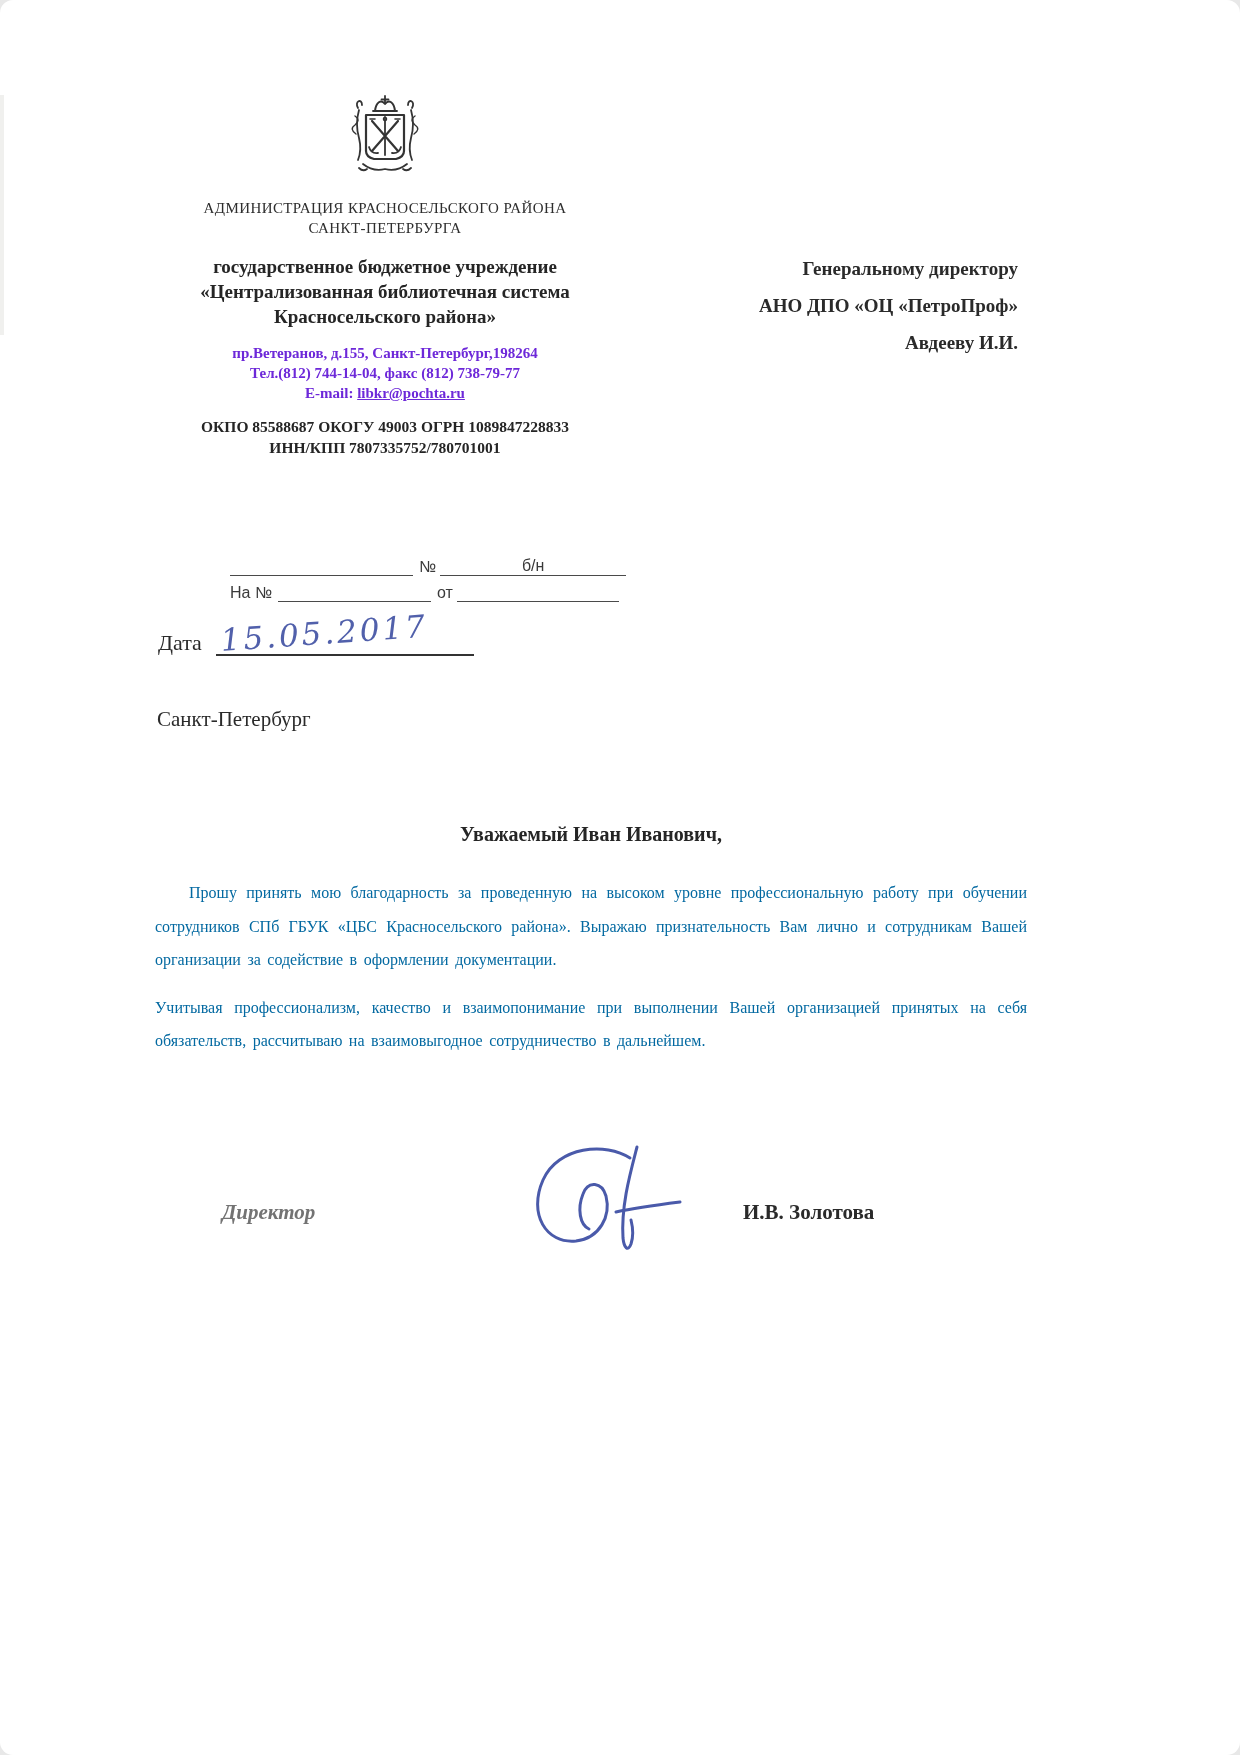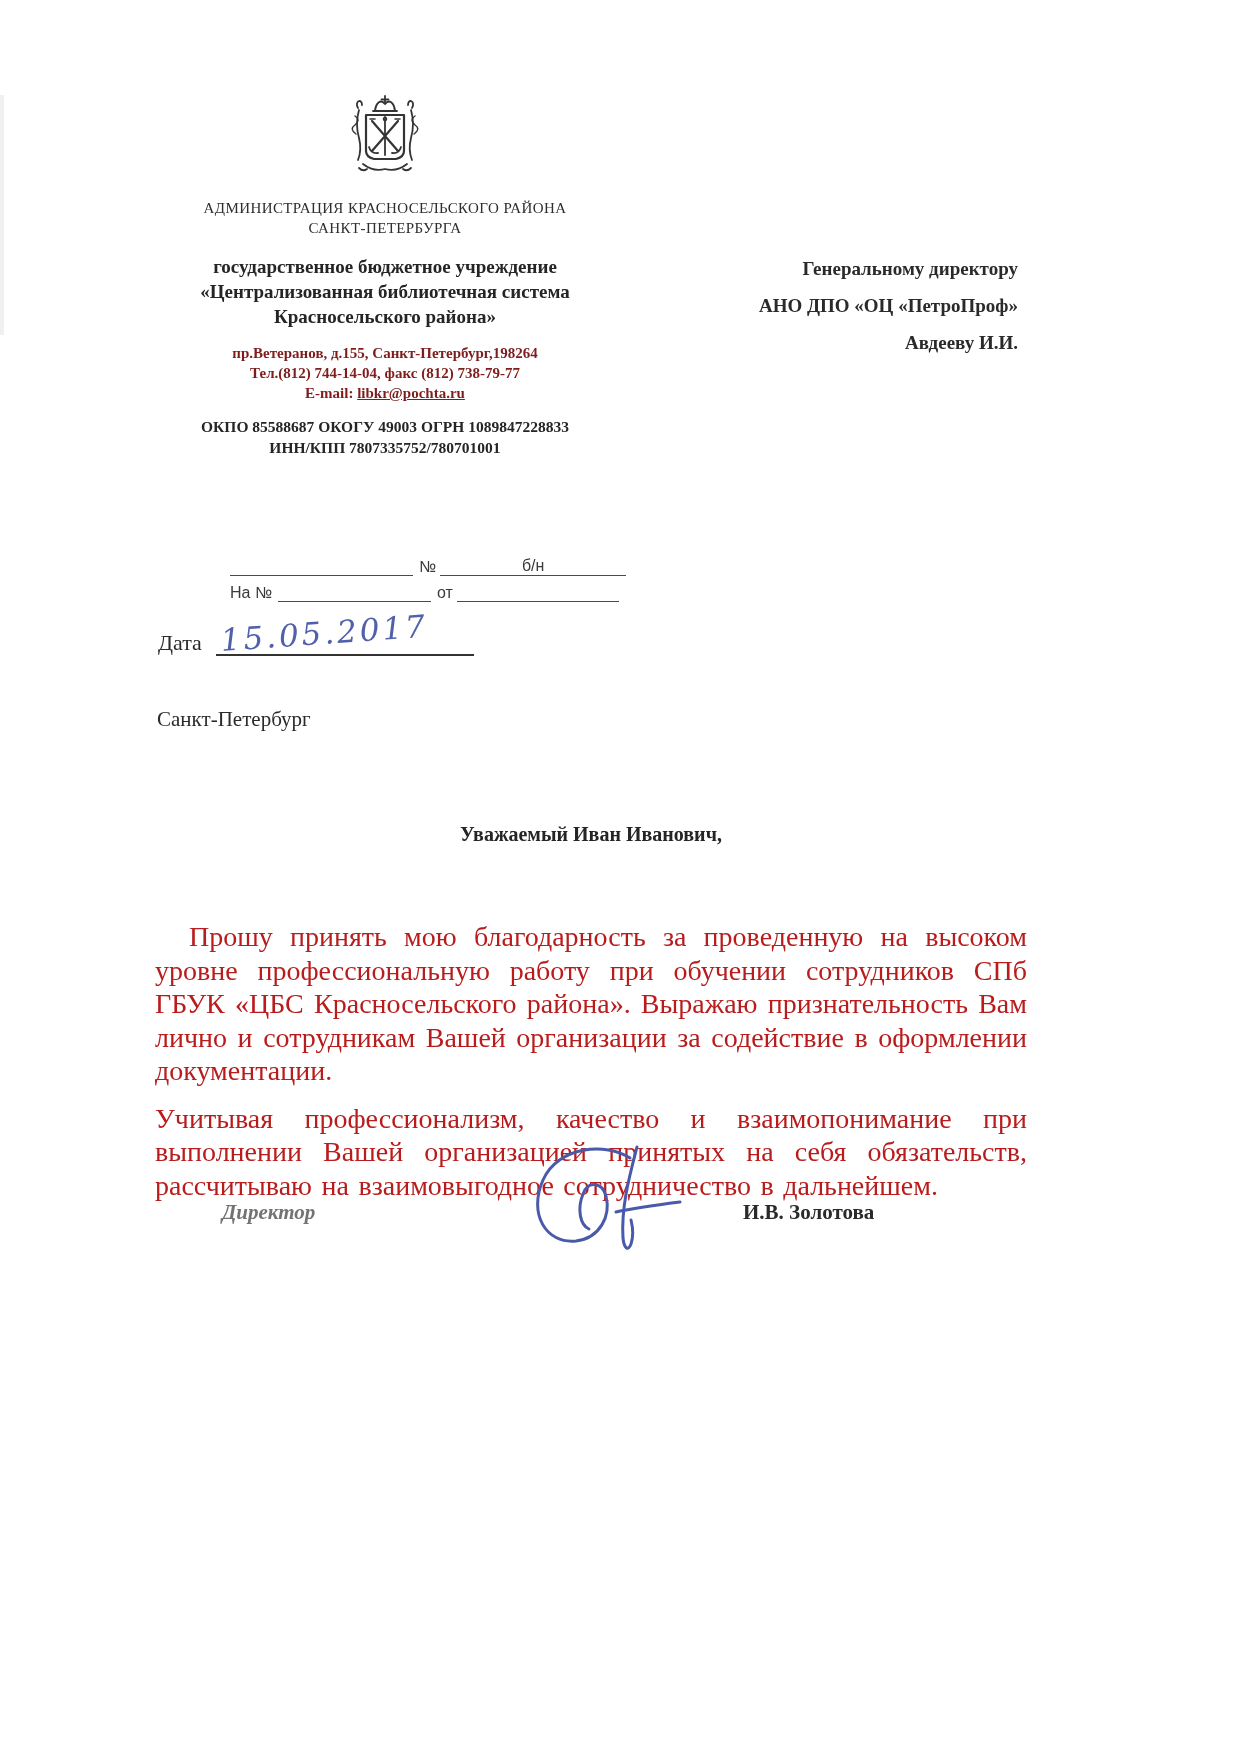--- a/index.html
+++ b/index.html
@@ -4,30 +4,31 @@
 <style>
   html,body { margin:0; padding:0; background:#e8e8e8; }
   .page {
     position:relative;
     width:1240px; height:1755px;
     margin:0 auto;
     background:#ffffff;
     font-family:"Liberation Serif", serif;
     color:#262626;
     overflow:hidden;
+    border-radius:13px;
   }
   
   .scan-artifact { position:absolute; left:0; top:95px; width:4px; height:240px; background:#f0f0ee; }
 
   
   .left-col { position:absolute; left:150px; top:92px; width:470px; text-align:center; }
   .coat { display:block; margin:0 auto 10px auto; width:100px; height:96px; }
   .admin-line { font-size:15px; line-height:20px; letter-spacing:.4px; color:#2e2e2e; }
   .org-block { margin-top:16px; font-weight:bold; font-size:19px; line-height:25px; color:#252525; }
-  .contact-block { margin-top:14px; font-weight:bold; font-size:15px; line-height:20px; color:#7f1d1d; }
+  .contact-block { margin-top:14px; font-weight:bold; font-size:15px; line-height:20px; color:#6d28d9; }
   .contact-block .email-addr { text-decoration:underline; }
   .codes-block { margin-top:13px; font-weight:bold; font-size:15.5px; line-height:21px; color:#252525; }
 
   
   .recipient { position:absolute; left:700px; top:250px; width:318px; text-align:right; font-weight:bold; font-size:19px; line-height:37px; color:#2a2a2a; }
 
   
   .ref-block { position:absolute; left:230px; top:552px; width:405px; font-family:"Liberation Sans", sans-serif; font-size:16px; color:#3a3a3a; }
   .ref-row { display:flex; align-items:flex-end; height:24px; }
   .ref-row + .ref-row { margin-top:2px; }
@@ -46,21 +47,21 @@
   .handwriting {
     position:absolute; left:6px; bottom:-4px;
     font-family:"DejaVu Serif", serif; font-style:italic;
     font-size:31px; letter-spacing:3px; white-space:nowrap;
     color:#5160ab; transform:rotate(-4deg); transform-origin:left bottom;
   }
   .place { position:absolute; left:157px; top:707px; font-size:21px; color:#2a2a2a; }
 
   
   .salutation { position:absolute; left:155px; top:823px; width:872px; text-align:center; font-weight:bold; font-size:20px; color:#252525; }
-  .body-text { position:absolute; left:155px; top:876px; width:872px; font-size:28px; line-height:33.5px; text-align:justify; color:#b91c1c; word-spacing:2.5px;margin-top:44px; }
+  .body-text { position:absolute; left:155px; top:876px; width:872px; font-size:16px; line-height:33.5px; text-align:justify; color:#0369a1; word-spacing:2.5px; }
   .body-text p { margin:0; }
   .body-text p.indent { text-indent:34px; }
   .body-text p + p { margin-top:14px; }
 
   
   .sig-title { position:absolute; left:222px; top:1200px; font-weight:bold; font-style:italic; font-size:21px; color:#737373; }
   .sig-scribble { position:absolute; left:518px; top:1138px; width:175px; height:118px; }
   .sig-name { position:absolute; left:743px; top:1200px; font-weight:bold; font-size:21px; color:#2a2a2a; }
 </style>
 </head>

